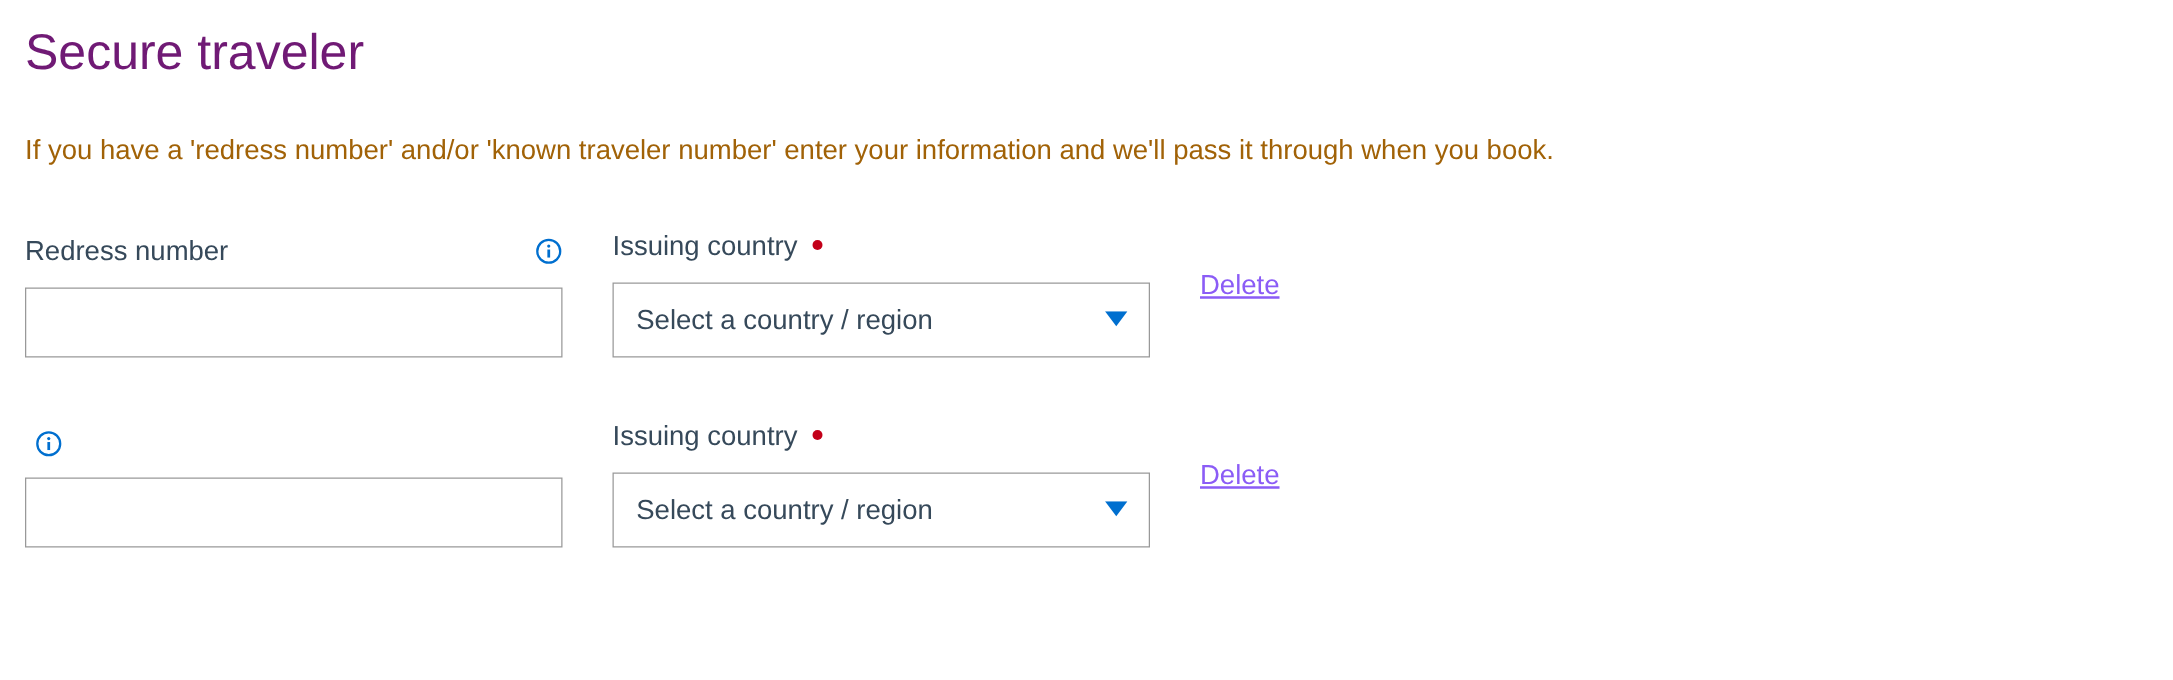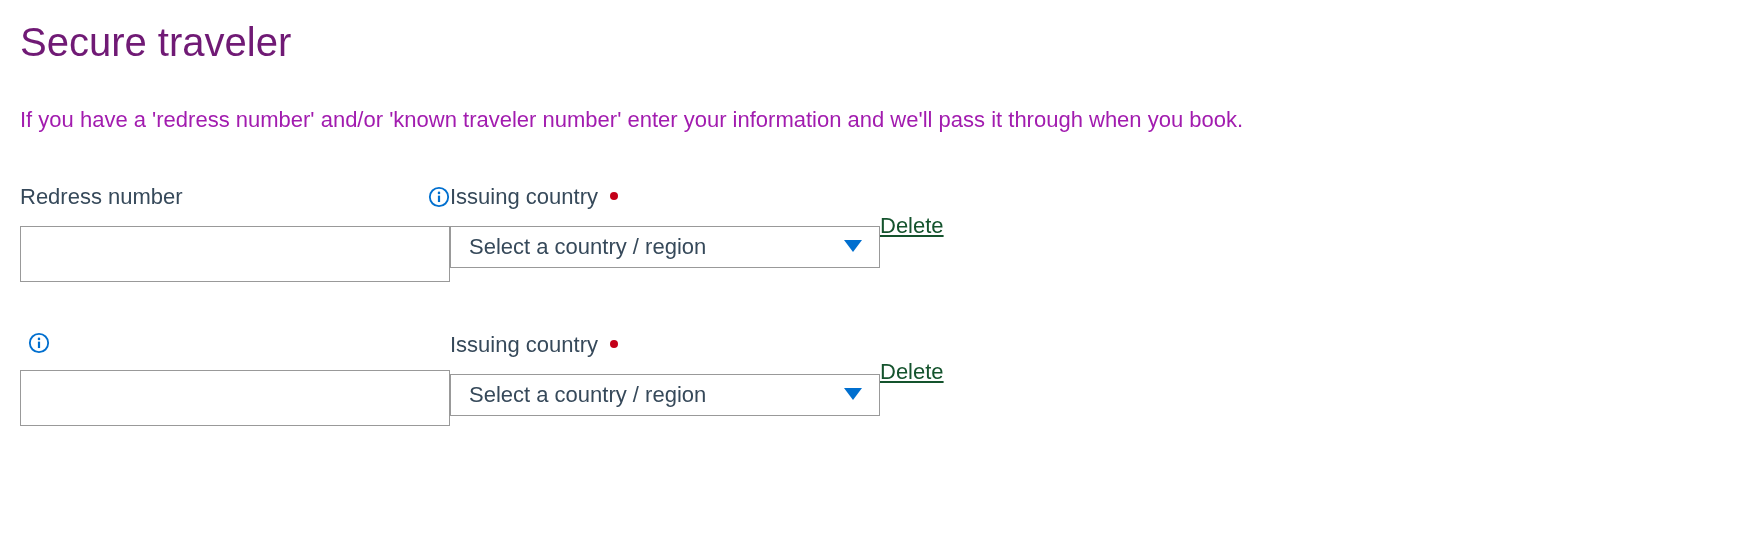--- a/index.html
+++ b/index.html
@@ -14,26 +14,28 @@
       color: #36495a;
     }
     .heading {
       font-size: 40px;
       font-weight: 400;
       color: #701a75;
       margin-bottom: 40px;
     }
     .description {
       font-size: 22px;
-      color: #a21caf;
+      color: #a16207;
       margin-bottom: 48px;
       line-height: 1.4;
     }
     .form-row {
       display: flex;
+      align-items: flex-end;
+      gap: 40px;
       margin-bottom: 50px;
     }
     .field-group {
       display: flex;
       flex-direction: column;
     }
     .field-label {
       font-size: 22px;
       color: #36495a;
       margin-bottom: 16px;
@@ -73,21 +75,21 @@
       font-size: 20px;
       padding: 0 14px;
       background: #fff;
     }
     .select-wrapper {
       position: relative;
       width: 430px;
     }
     .select-input {
       width: 100%;
-      height: 42px;
+      height: 60px;
       border: 1px solid #999;
       font-size: 22px;
       padding: 0 44px 0 18px;
       background: #fff;
       color: #36495a;
       appearance: none;
       -webkit-appearance: none;
       cursor: pointer;
     }
     .select-arrow {
@@ -96,21 +98,21 @@
       top: 50%;
       transform: translateY(-50%);
       pointer-events: none;
     }
     .select-arrow svg {
       width: 18px;
       height: 14px;
       display: block;
     }
     .delete-link {
-      color: #14532d;
+      color: #8b5cf6;
       font-size: 22px;
       text-decoration: underline;
       cursor: pointer;
       align-self: center;
       margin-bottom: 14px;
     }
   </style>
 </head>
 <body>
 

